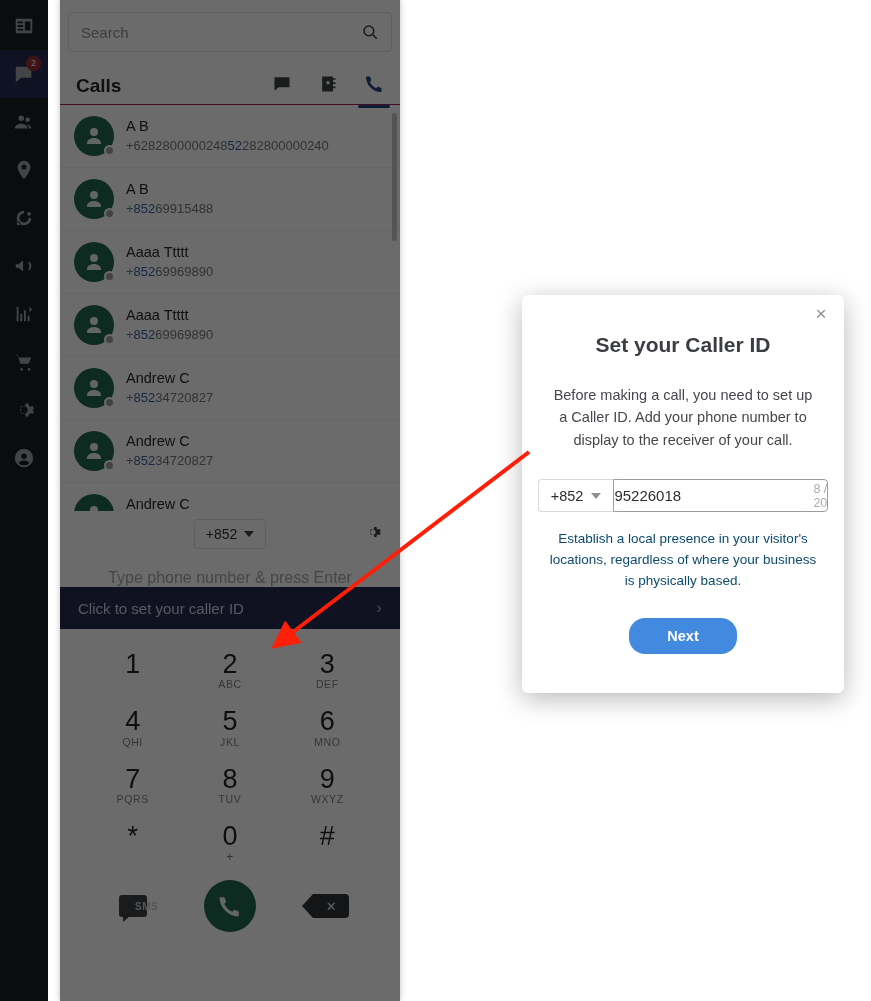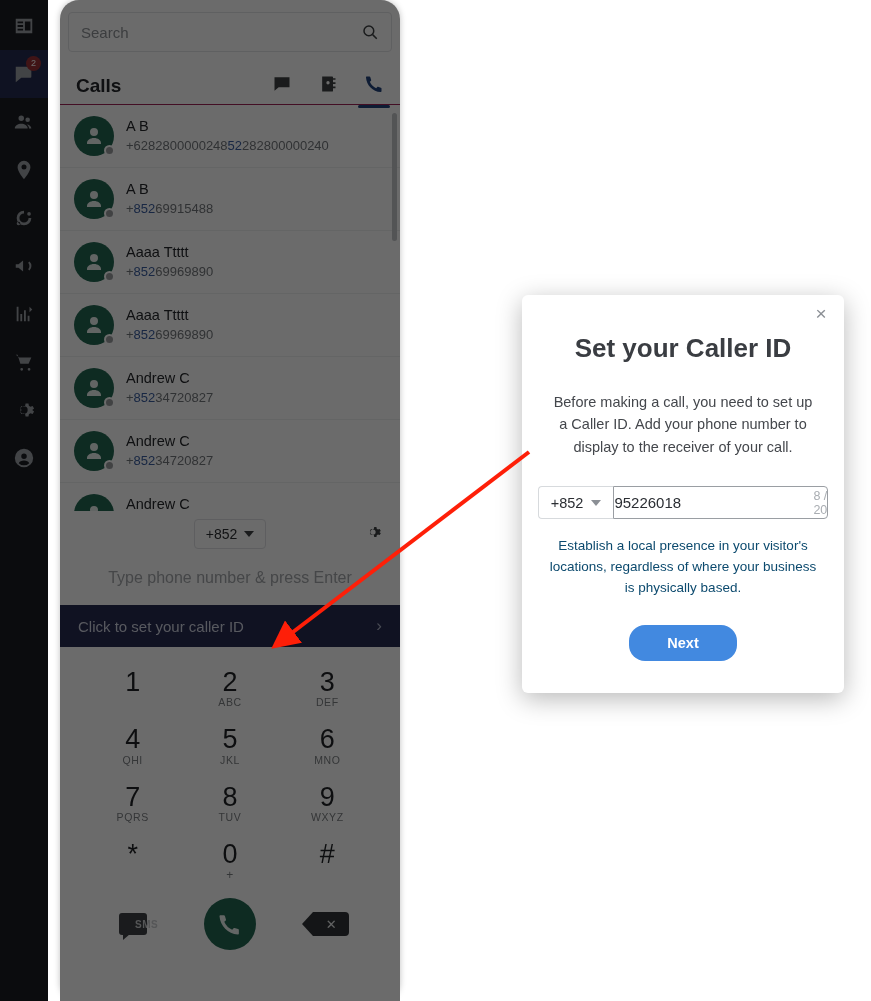--- a/index.html
+++ b/index.html
@@ -35,21 +35,20 @@
     background: #b5292e; color: #fff;
     font-size: 9px; line-height: 15px; text-align: center;
     padding: 0 3px; font-family: "Liberation Sans", sans-serif;
   }
 
   
   .panel {
     position: absolute; left: 60px; top: 0; width: 340px; height: 1001px;
     background: #ffffff;
     box-shadow: 0 0 6px rgba(0,0,0,.25);
-    border-radius: 19px;
   }
   .search-wrap { padding: 12px 8px 6px 8px; }
   .search-box {
     height: 40px; border: 1px solid #e2e4e8; border-radius: 4px;
     display: flex; align-items: center; padding: 0 12px;
   }
   .search-box input {
     border: 0; outline: 0; flex: 1; font-size: 15px;
     font-family: "Liberation Sans", sans-serif; color: #444;
     background: transparent;
@@ -109,21 +108,21 @@
   .cc-select {
     border: 1px solid #dfe1e5; border-radius: 4px; height: 30px;
     display: flex; align-items: center; gap: 7px; padding: 0 11px;
     font-size: 14px; color: #2b2e33;
   }
   .caret { width: 0; height: 0; border-left: 5px solid transparent; border-right: 5px solid transparent; border-top: 6px solid #3c4043; }
   .gear { position: absolute; right: 18px; top: 12px; }
   .gear svg { width: 18px; height: 18px; fill: #3c4043; }
   .type-hint {
     text-align: center; color: #a3a7ac; font-size: 16px;
-    padding: 12px 0 18px 0;
+    padding: 12px 0 0 0;
   }
   .callerid-bar {
     background: #232a5e; color: #cfd3e6; height: 42px;
     display: flex; align-items: center; padding: 0 18px; font-size: 15px;
   }
   .callerid-bar span:first-child { flex: 1; }
   .chev { color: #aab0cc; font-size: 17px; }
 
   .keypad { padding: 14px 24px 0 24px; }
   .keyrow { display: flex; }
@@ -154,21 +153,21 @@
   
   .chat { position: absolute; left: 415px; top: 0; right: 0; bottom: 0; background: #f1f2f4; overflow: hidden; }
 
   
   .modal {
     position: absolute; left: 522px; top: 295px; width: 322px; height: 398px;
     background: #fff; border-radius: 6px; box-shadow: 0 6px 26px rgba(0,0,0,.28);
     z-index: 50;
   }
   .modal-close { position: absolute; right: 12px; top: 8px; width: 22px; height: 22px; color: #8b8f95; font-size: 19px; line-height: 22px; text-align: center; }
-  .modal-title { text-align: center; font-size: 26px; font-weight: bold; color: #3a3d42; padding-top: 38px; }
+  .modal-title { text-align: center; font-size: 21px; font-weight: bold; color: #3a3d42; padding-top: 38px; }
   .modal-desc { text-align: center; font-size: 14.5px; color: #44474c; line-height: 1.55; padding: 27px 28px 0 28px; }
   .phone-row { display: flex; justify-content: center; padding: 28px 22px 0 22px; }
   .pr-cc {
     border: 1px solid #d7dadd; border-right: 0; border-radius: 4px 0 0 4px;
     height: 33px; display: flex; align-items: center; gap: 8px; padding: 0 12px;
     font-size: 14.5px; color: #2b2e33;
   }
   .pr-cc .caret { border-top-color: #8b8f95; }
   .pr-in {
     border: 1px solid #9a9ea3; border-radius: 0 4px 4px 0; height: 33px; flex: 1;

